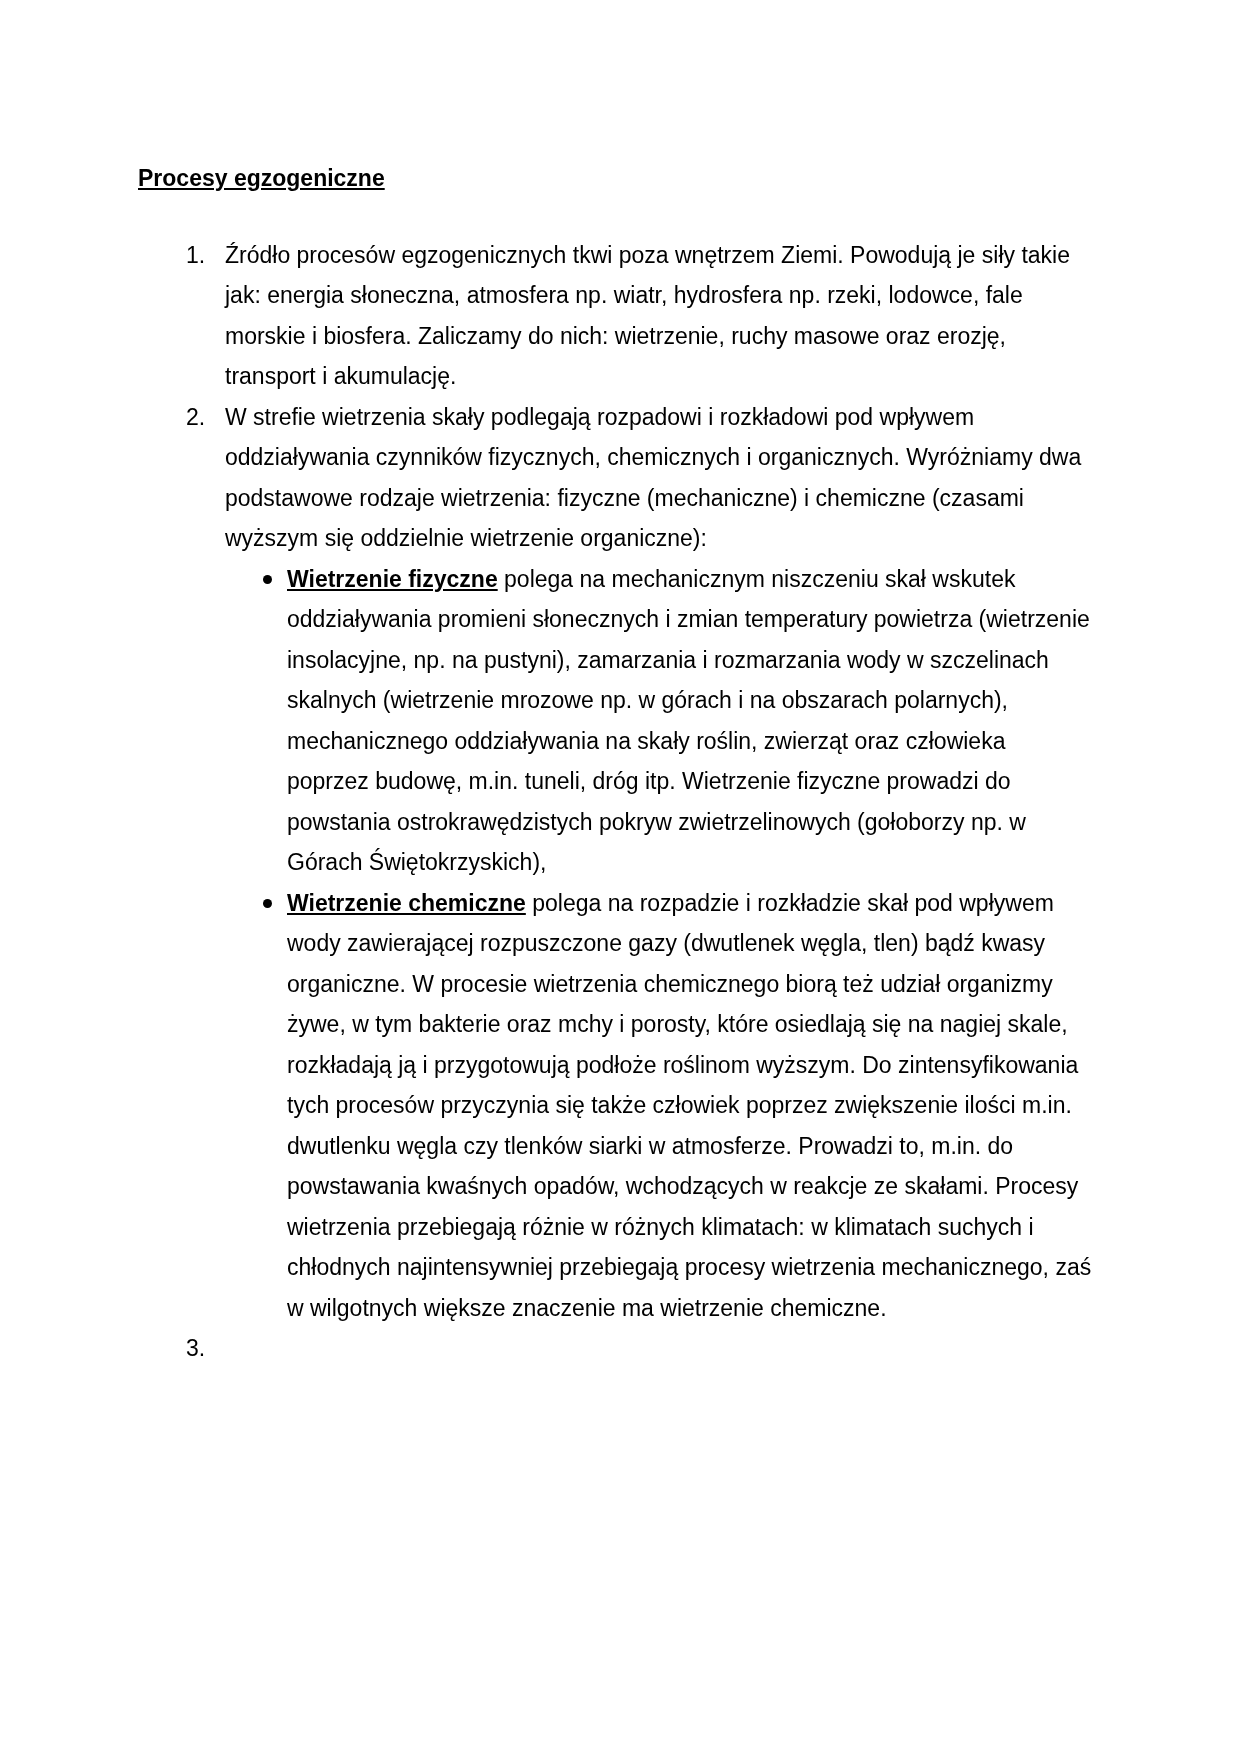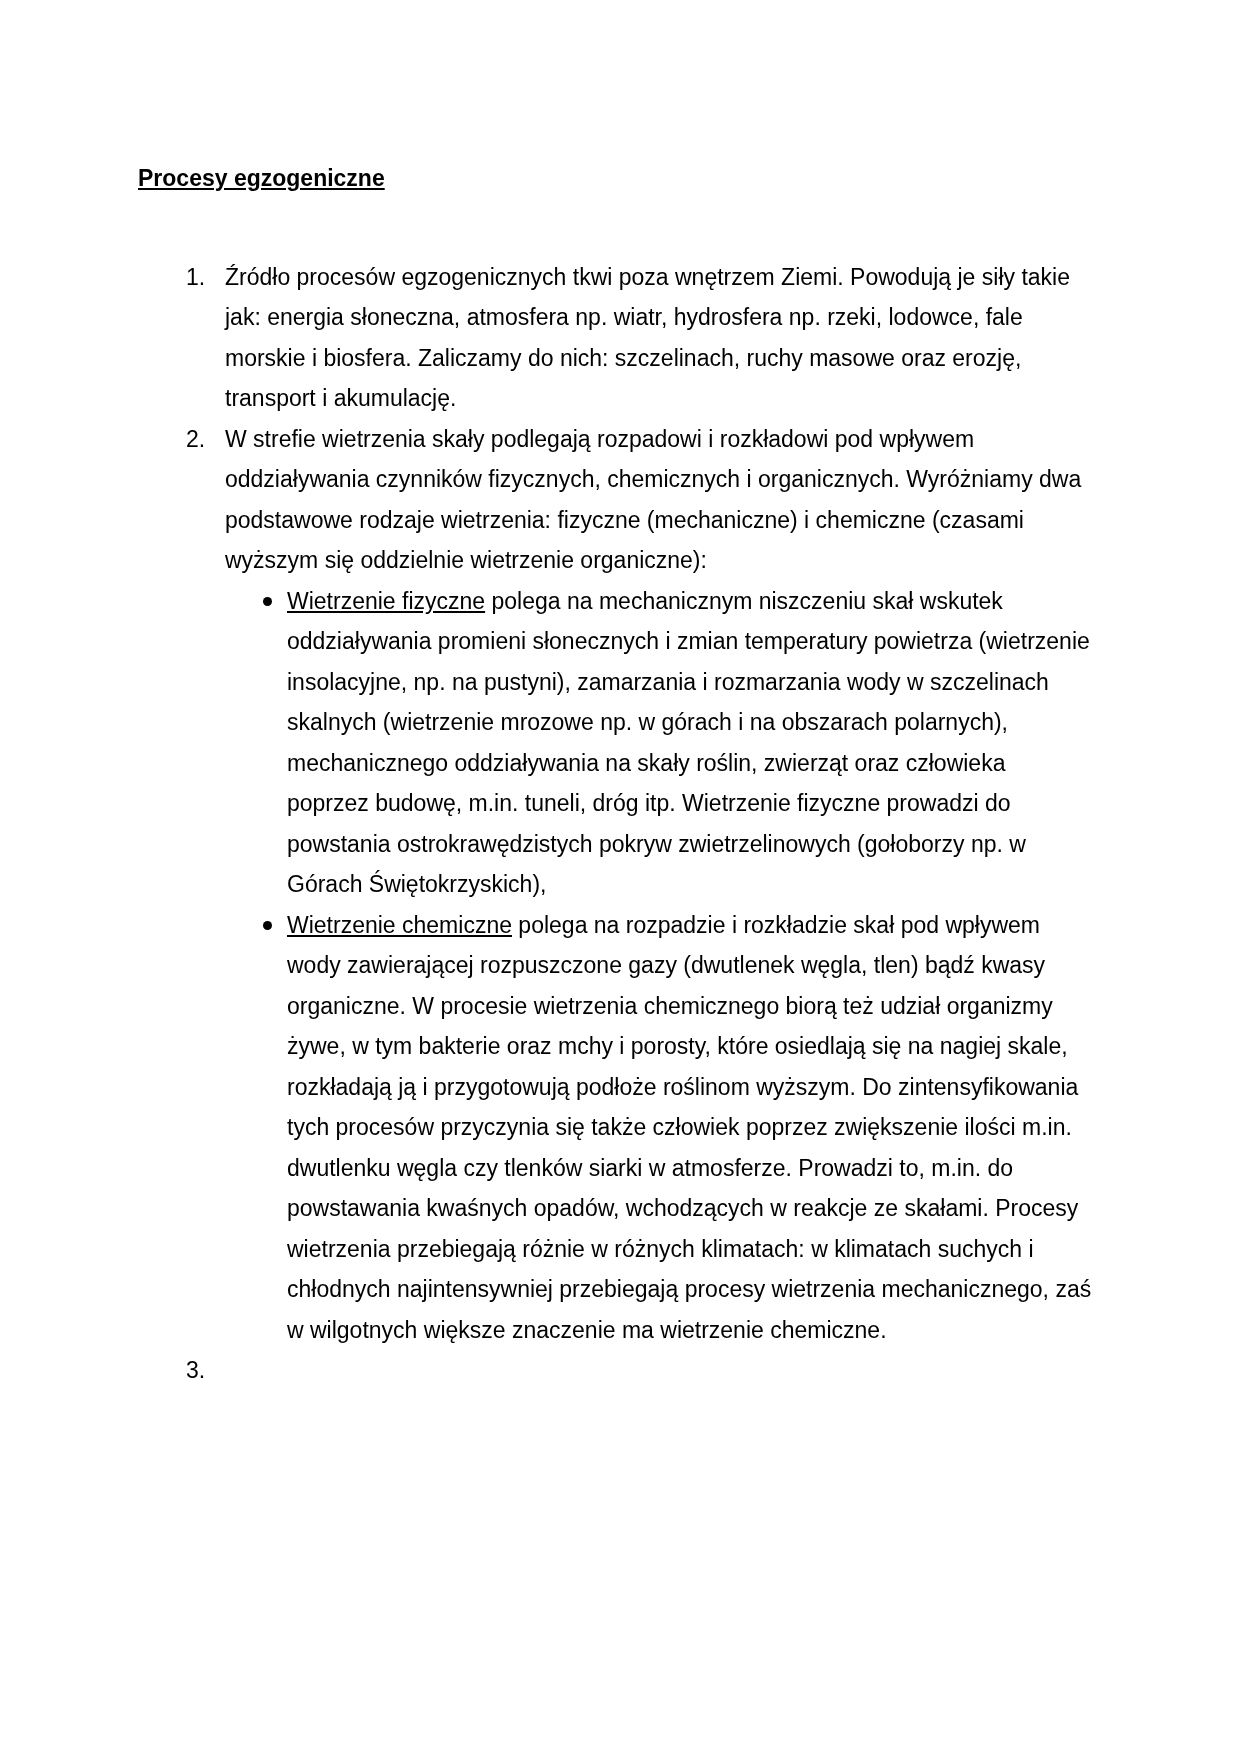--- a/index.html
+++ b/index.html
@@ -17,21 +17,21 @@
     font-family: "Liberation Sans", "DejaVu Sans", sans-serif;
     font-size: 23px;
     line-height: 40.5px;
     padding: 158px 148px 0 138px;
     overflow: hidden;
     -webkit-font-smoothing: antialiased;
   }
   .doc-title {
     font-weight: 700;
     text-decoration: underline;
-    margin: 0 0 58px 0;
+    margin: 0 0 36px 0;
   }
   .num-list { margin: 0; padding: 0; }
   .n-item { display: flex; padding-left: 48px; }
   .n-marker { flex: none; width: 39px; }
   .n-body { flex: none; width: 867px; }
   .n-heading { }
   .n-para { }
   .b-item { display: flex; }
   .b-marker {
     flex: none;
@@ -40,35 +40,35 @@
     padding-left: 38px;
   }
   .b-dot {
     width: 9px;
     height: 9px;
     border-radius: 50%;
     background: #000000;
     margin-top: 16px;
   }
   .b-body { flex: none; width: 805px; }
-  .u { text-decoration: underline; }
+  .u { text-decoration: underline; font-weight: bold; }
 </style>
 </head>
 <body>
 
 <div class="page">
 
   <div class="doc-title">Procesy egzogeniczne</div>
 
   <div class="num-list">
 
     <div class="n-item">
       <div class="n-marker">1.</div>
       <div class="n-body">
-        <div class="n-para">Źródło procesów egzogenicznych tkwi poza wnętrzem Ziemi. Powodują je siły takie jak: energia słoneczna, atmosfera np. wiatr, hydrosfera np. rzeki, lodowce, fale morskie i biosfera. Zaliczamy do nich: szczelinach, ruchy masowe oraz erozję, transport i akumulację.</div>
+        <div class="n-para">Źródło procesów egzogenicznych tkwi poza wnętrzem Ziemi. Powodują je siły takie jak: energia słoneczna, atmosfera np. wiatr, hydrosfera np. rzeki, lodowce, fale morskie i biosfera. Zaliczamy do nich: wietrzenie, ruchy masowe oraz erozję, transport i akumulację.</div>
       </div>
     </div>
 
     <div class="n-item">
       <div class="n-marker">2.</div>
       <div class="n-body">
         <div class="n-para">W strefie wietrzenia skały podlegają rozpadowi i rozkładowi pod wpływem oddziaływania czynników fizycznych, chemicznych i organicznych. Wyróżniamy dwa podstawowe rodzaje wietrzenia: fizyczne (mechaniczne) i chemiczne (czasami wyższym się oddzielnie wietrzenie organiczne):</div>
 
         <div class="bullet-list">
 

